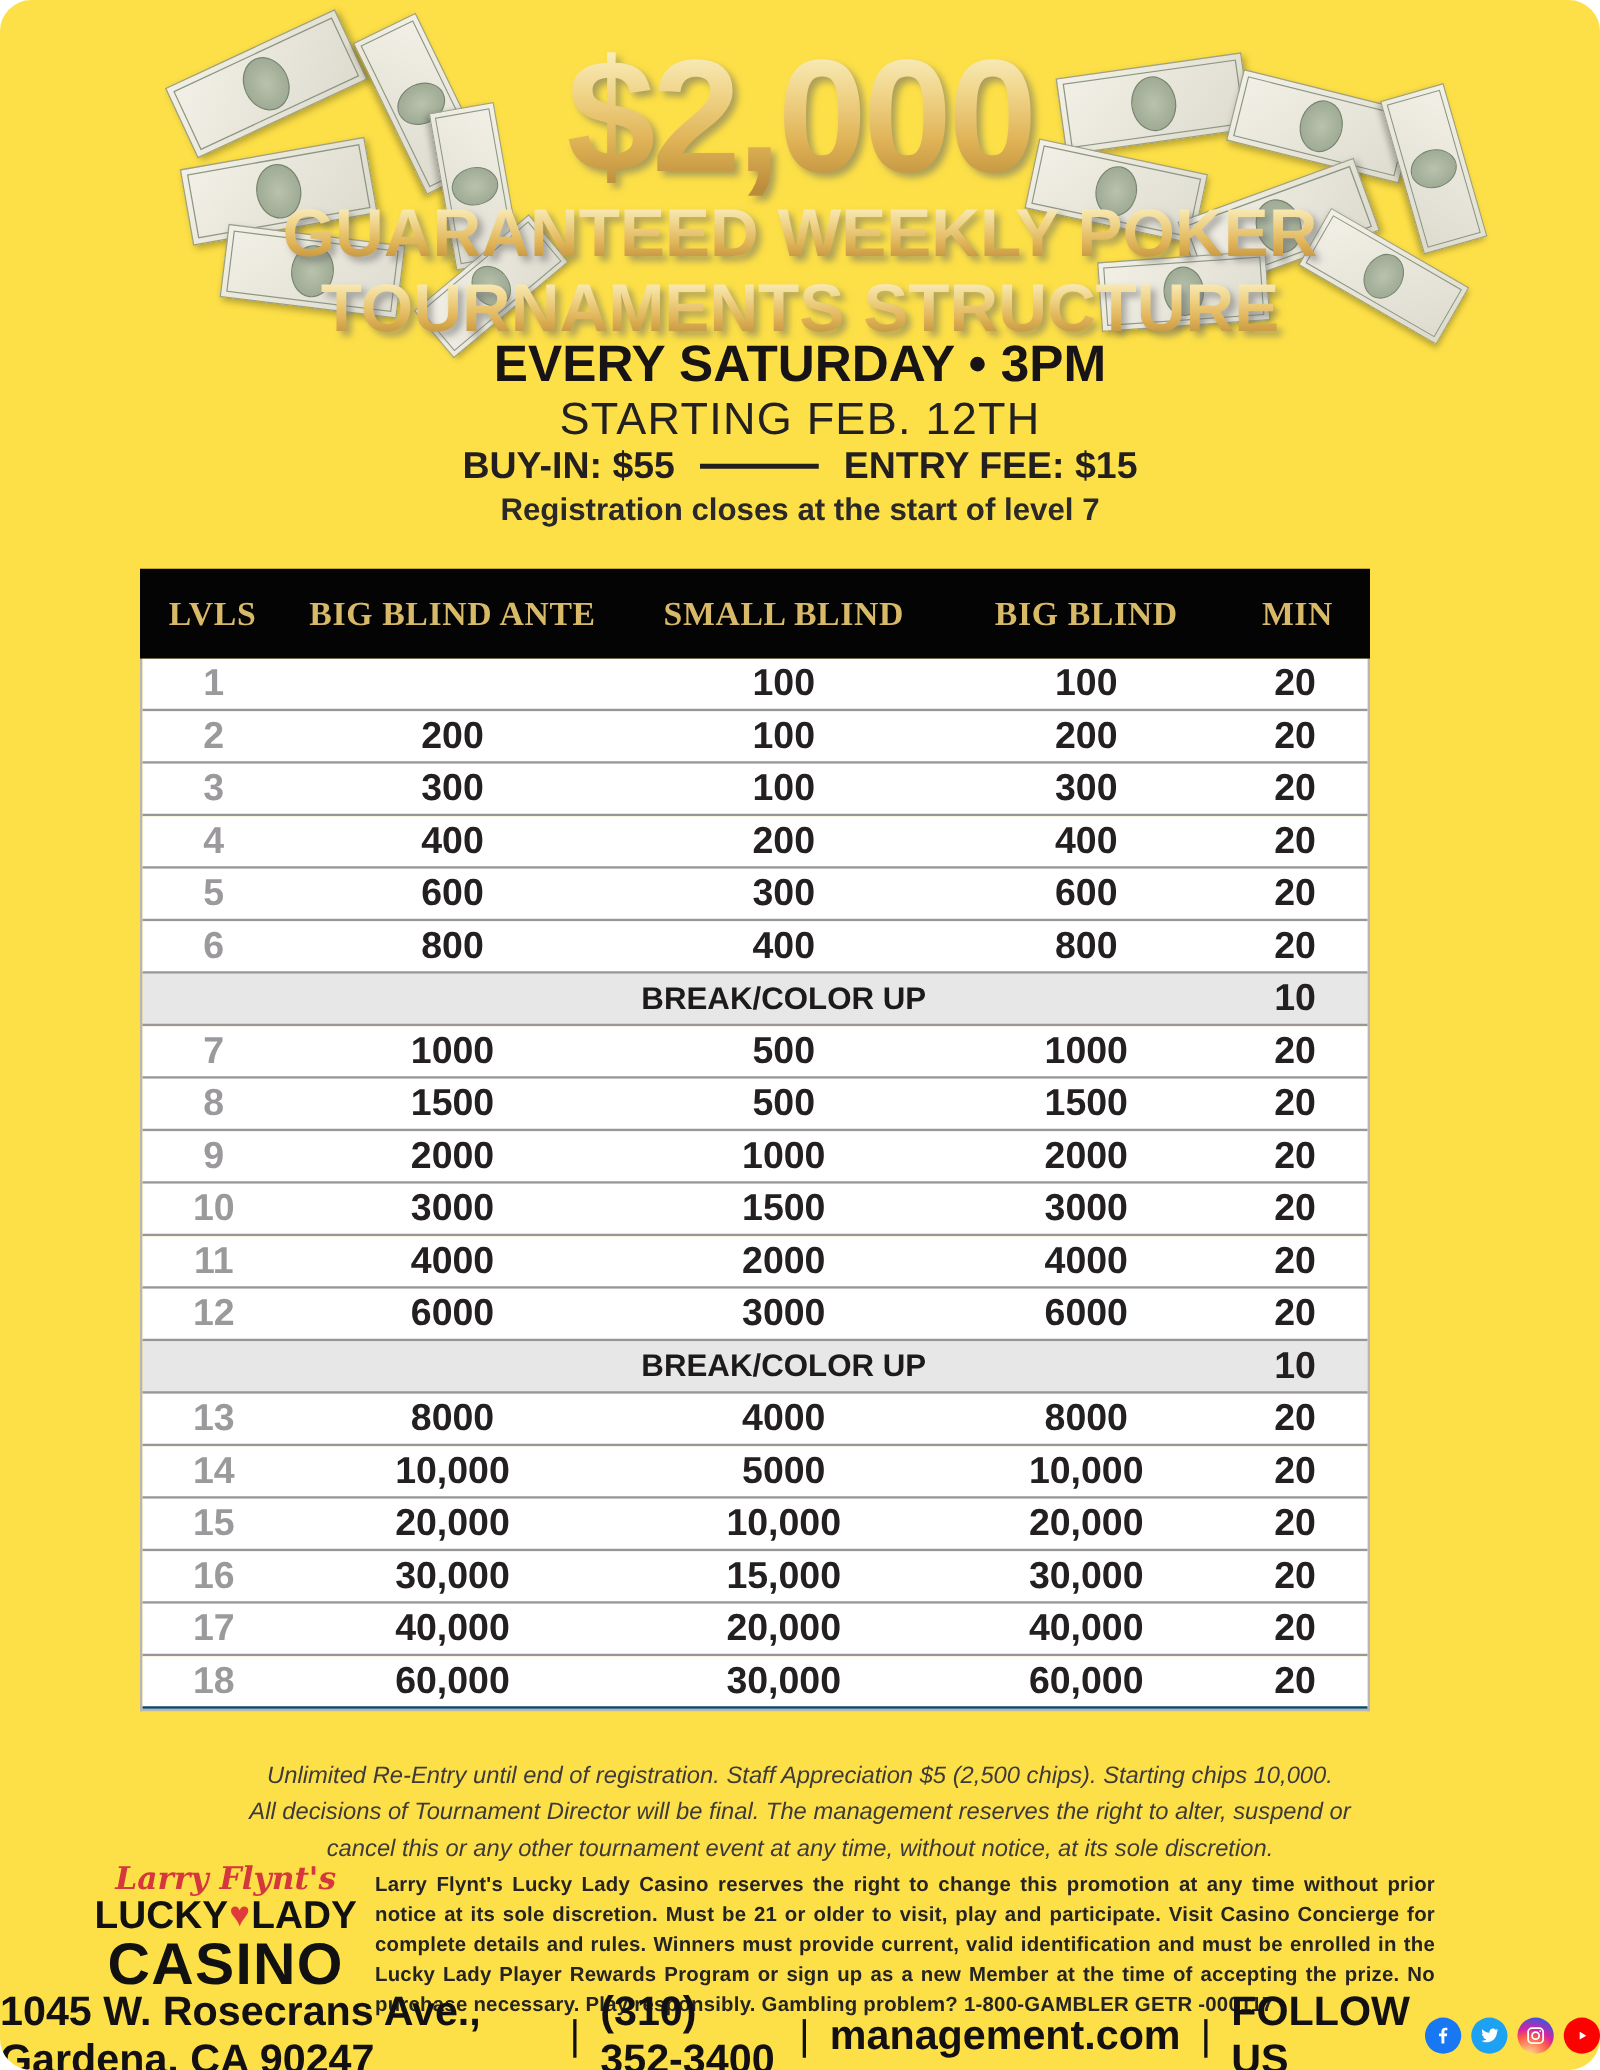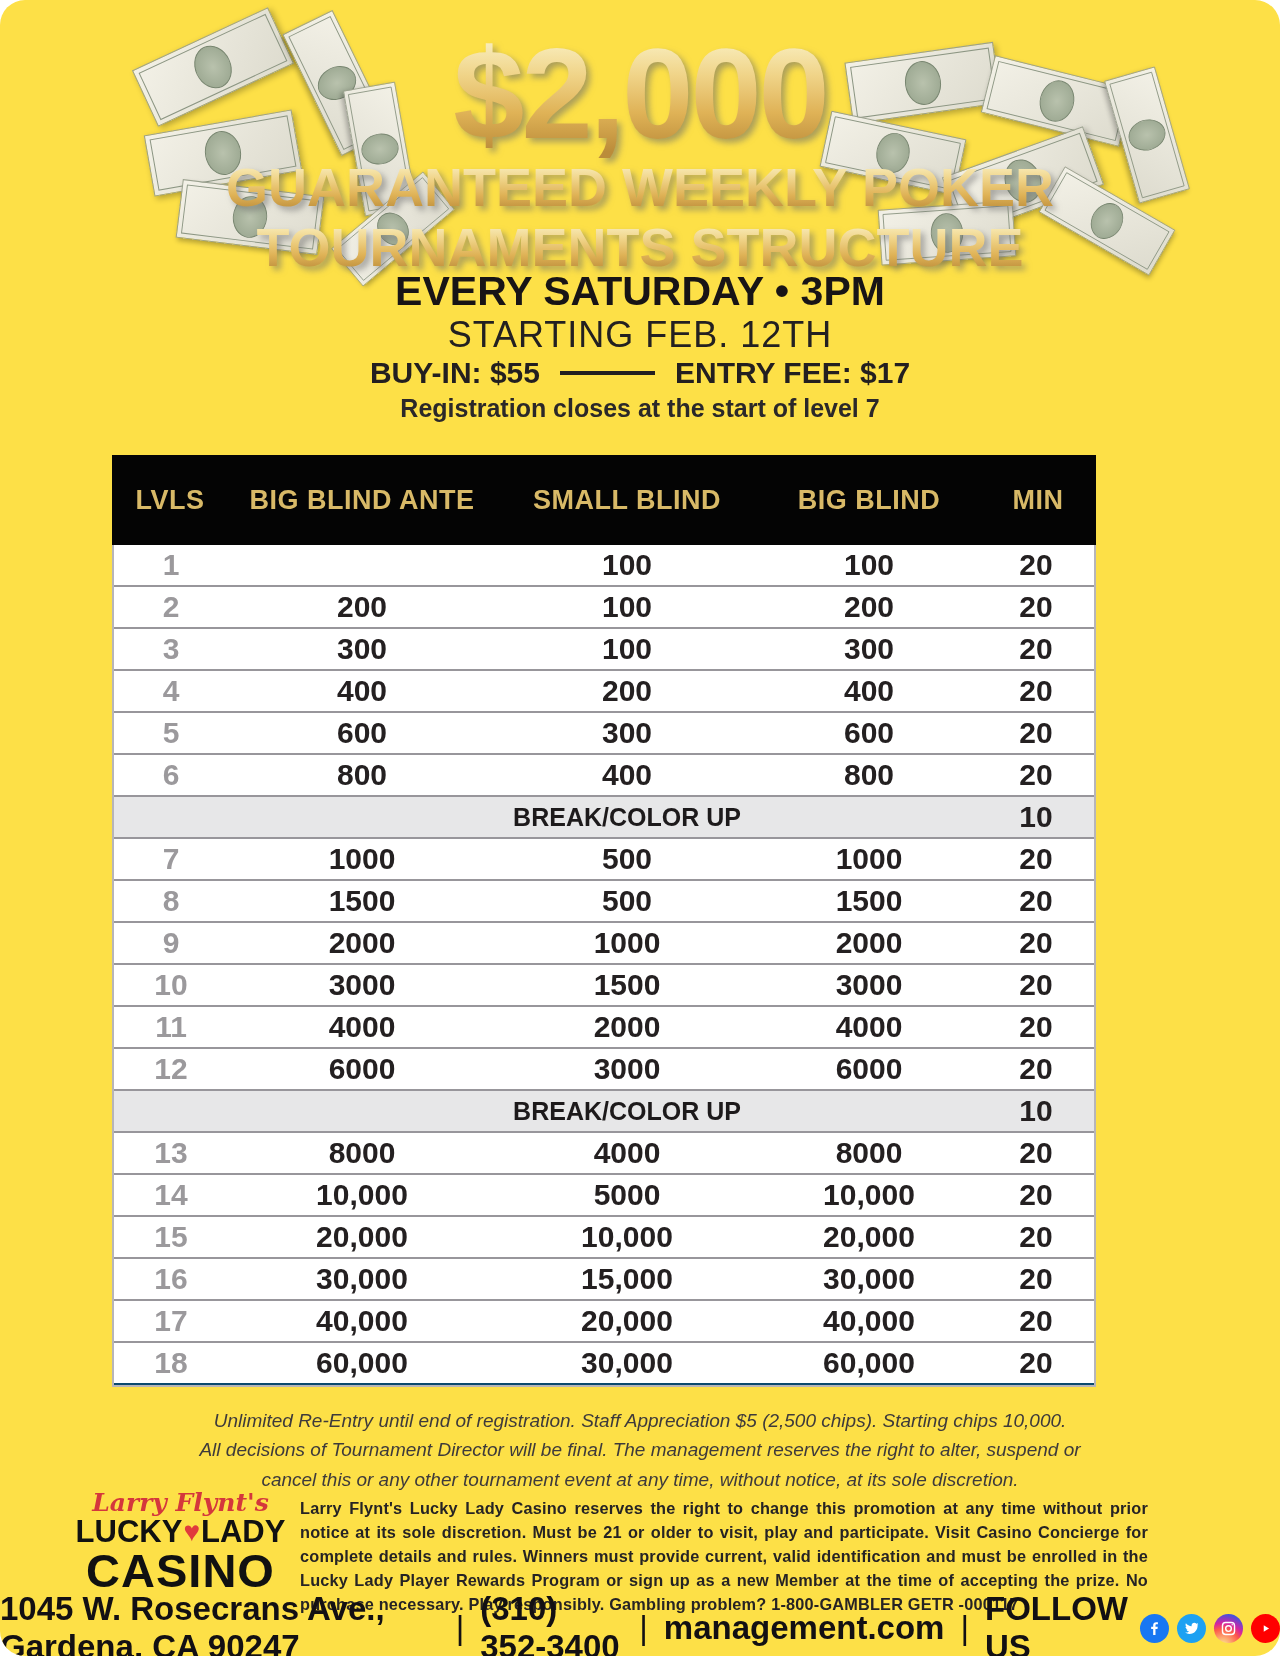--- a/index.html
+++ b/index.html
@@ -36,21 +36,21 @@
   .fees-row  { position:absolute; left:0; right:0; top:356px; display:flex; justify-content:center;
                align-items:center; gap:20px; z-index:3; }
   .fee-label { font-size:30px; font-weight:800; color:#231f20; }
   .fee-dash  { width:95px; height:4px; background:#231f20; }
   .reg-note  { position:absolute; left:0; right:0; top:394px; text-align:center;
                font-size:25px; font-weight:700; color:#2b2829; z-index:3; }
 
   
   .table-wrap { position:absolute; left:112px; top:455px; width:984px; z-index:3; }
   .thead { display:grid; grid-template-columns:116px 268px 262px 222px 116px;
-           height:90px; align-items:center; background:#040404; }
+           height:72px; align-items:center; background:#040404;font-family:Liberation Serif, serif; }
   .th { text-align:center; font-size:27px; font-weight:800; letter-spacing:.5px; color:#D8B967; }
   .tbody { border:2px solid #b7b5b8; border-top:none; }
   .trow { display:grid; grid-template-columns:114px 268px 262px 222px 112px;
           height:42px; align-items:center; background:#ffffff; border-bottom:2px solid #98969b; }
   .trow:last-child { border-bottom:2px solid #0c4a6e; }
   .trow.break { background:#e7e7e8; }
   .tcell { text-align:center; font-size:30px; font-weight:700; color:#242021; white-space:nowrap; }
   .tcell.level-cell { color:#9b999c; }
   .tcell.break-label { font-size:25px; font-weight:800; color:#1d1a1b; }
 
@@ -109,21 +109,21 @@
     <div class="gold-text amount">$2,000</div>
     <div class="gold-text head-line2">GUARANTEED WEEKLY POKER</div>
     <div class="gold-text head-line3">TOURNAMENTS STRUCTURE</div>
   </div>
 
   <div class="schedule">EVERY SATURDAY • 3PM</div>
   <div class="starting">STARTING FEB. 12TH</div>
   <div class="fees-row">
     <span class="fee-label">BUY-IN: $55</span>
     <span class="fee-dash"></span>
-    <span class="fee-label">ENTRY FEE: $17</span>
+    <span class="fee-label">ENTRY FEE: $15</span>
   </div>
   <div class="reg-note">Registration closes at the start of level 7</div>
 
   <div class="table-wrap">
     <div class="thead">
       <div class="th">LVLS</div>
       <div class="th">BIG BLIND ANTE</div>
       <div class="th">SMALL BLIND</div>
       <div class="th">BIG BLIND</div>
       <div class="th">MIN</div>

